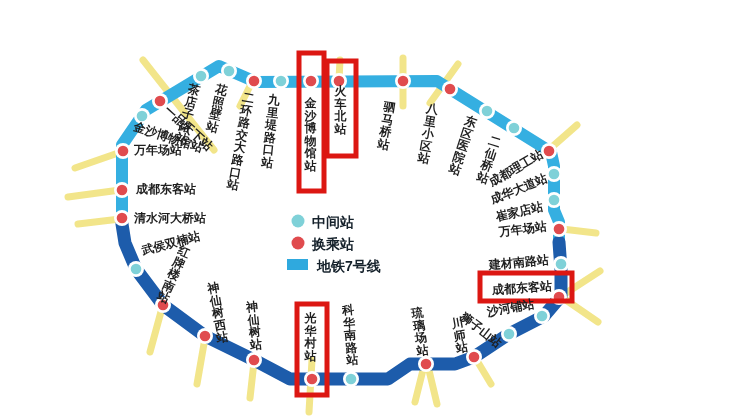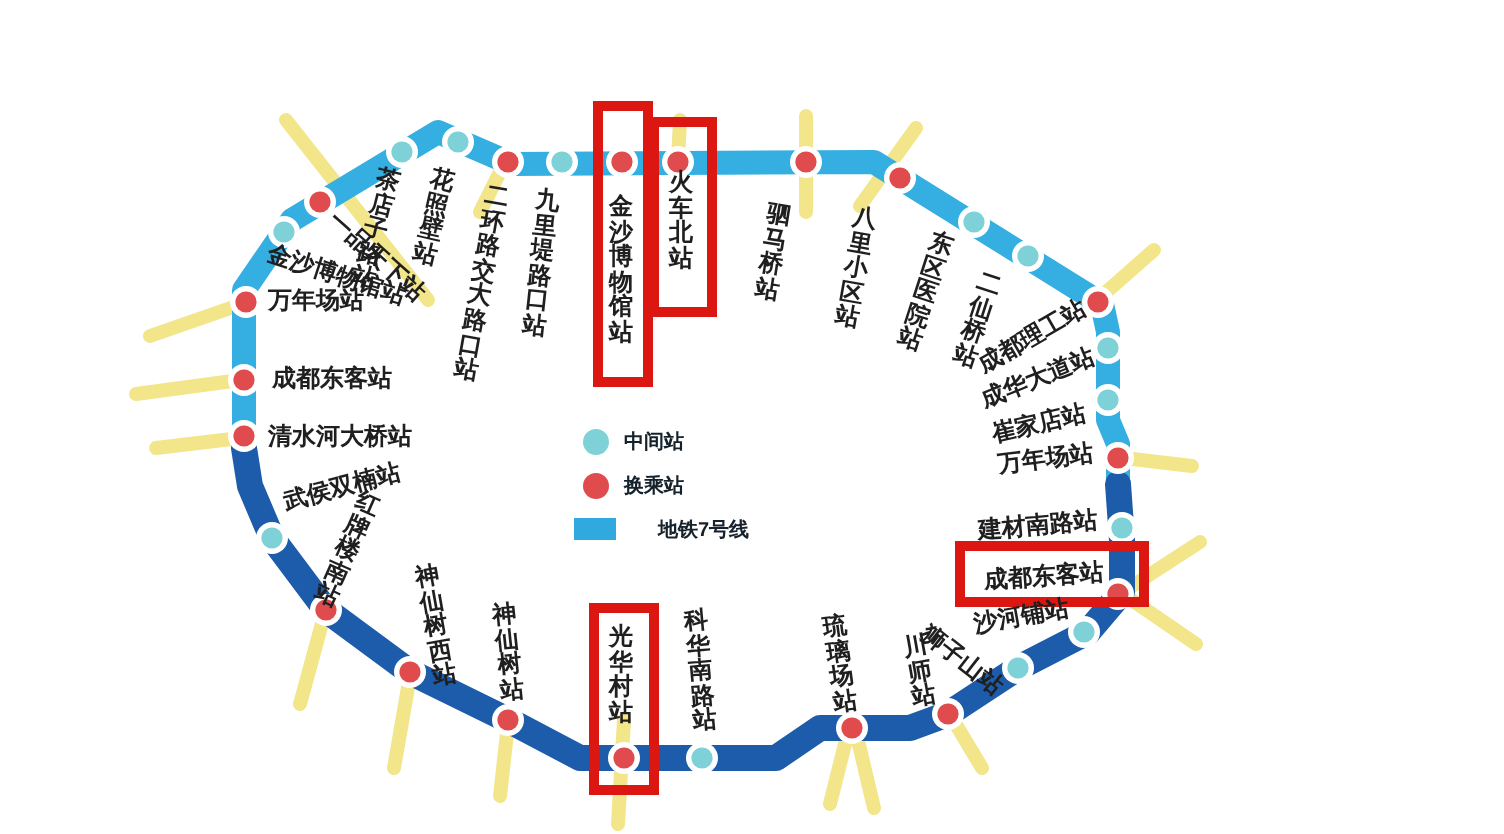--- a/index.html
+++ b/index.html
@@ -11,21 +11,21 @@
   .lbl {
     position:absolute; font-weight:bold; font-size:12px; color:#1f1f1f;
     white-space:nowrap; z-index:3; line-height:1.05;
   }
   .v {
     width:13px; white-space:normal; word-break:break-all;
     text-align:center; transform-origin:50% 0;
   }
   .h { transform-origin:0 50%; }
   .legend-lbl {
-    position:absolute; font-weight:bold; font-size:10px; color:#15212b;
+    position:absolute; font-weight:bold; font-size:14px; color:#15212b;
     white-space:nowrap; z-index:3;
   }
   .ray { stroke:#f1e27a; stroke-width:7; stroke-linecap:round; opacity:0.88; }
   .line-n { fill:none; stroke:#35afe1; stroke-width:12; stroke-linejoin:round; stroke-linecap:round; }
   .line-s { fill:none; stroke:#1d5cab; stroke-width:13; stroke-linejoin:round; stroke-linecap:round; }
   .ring { fill:#ffffff; }
   .core-t { fill:#7fd1d8; }
   .core-r { fill:#e04b4e; }
   .hibox { fill:none; stroke:#dc1712; stroke-width:5; }
   .lg-rect { fill:#2fa9de; }
@@ -230,15 +230,15 @@
   <div class="lbl v" style="left:180px;top:246px;transform:rotate(24deg)">红牌楼南站</div>
   <div class="lbl h" style="left:142px;top:245px;transform:rotate(-15deg)">武侯双楠站</div>
   <div class="lbl h" style="left:134px;top:212px">清水河大桥站</div>
   <div class="lbl h" style="left:136px;top:183px">成都东客站</div>
   <div class="lbl h" style="left:134px;top:144px">万年场站</div>
   <div class="lbl h" style="left:134px;top:120px;transform:rotate(18deg)">金沙博物馆站</div>
   <div class="lbl h" style="left:166px;top:102px;transform:rotate(42deg)">一品天下站</div>
 
   <div class="legend-lbl" style="left:312px;top:214px">中间站</div>
   <div class="legend-lbl" style="left:312px;top:236px">换乘站</div>
-  <div class="legend-lbl" style="left:329px;top:258px">地铁7号线</div>
+  <div class="legend-lbl" style="left:317px;top:258px">地铁7号线</div>
 
 </div>
 
 </body></html>

